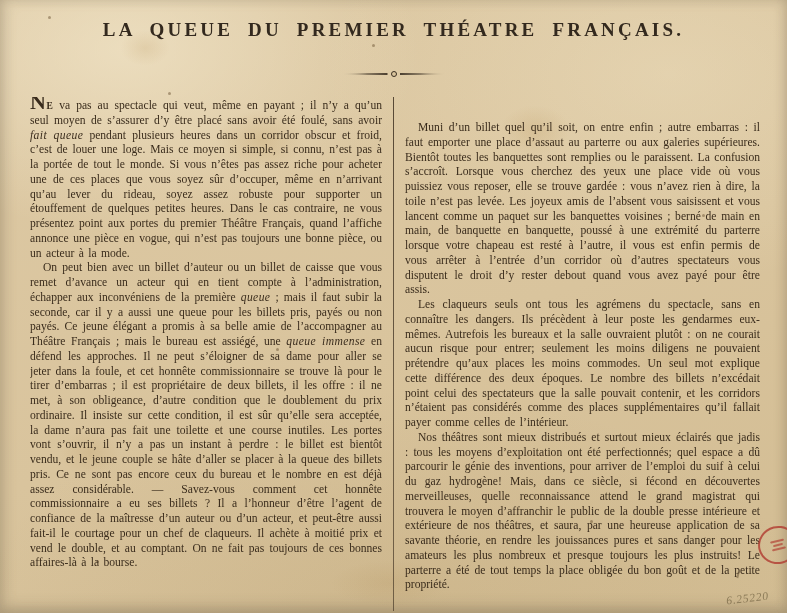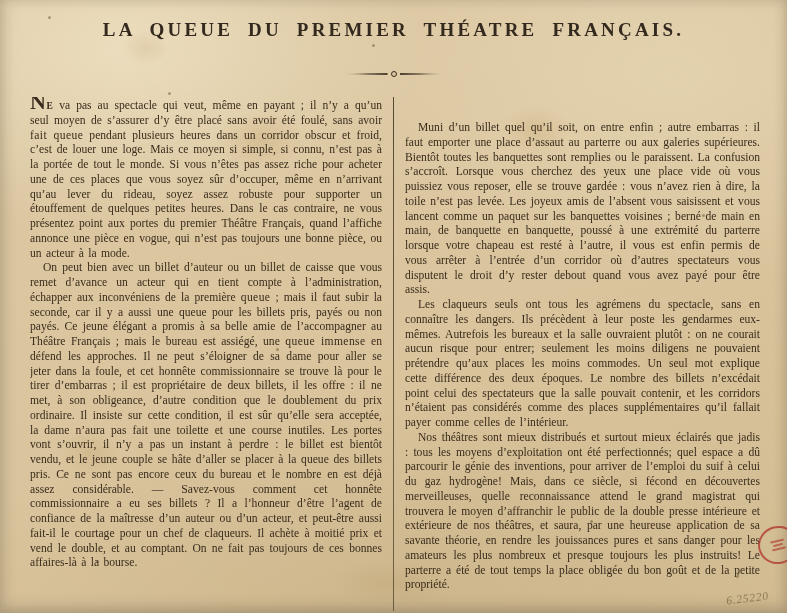--- a/index.html
+++ b/index.html
@@ -52,21 +52,21 @@
   .col-right{width:355px;margin-top:24px;}
   .col-rule{width:1px;background:linear-gradient(rgba(64,50,34,0.85),rgba(64,50,34,0.65));margin:0 11px 0 11px;}
   p.para{
     margin:0;text-align:justify;
     font-size:11.6px;line-height:14.75px;
     color:#3a2c1c;word-spacing:1.5px;
   }
   p.indent{text-indent:13px;}
   .seg-initial{font-size:22px;font-weight:bold;line-height:10px;letter-spacing:0.5px;}
   .seg-smallcap{font-size:9.5px;font-weight:bold;letter-spacing:0.5px;}
-  .seg-italic{letter-spacing:0.4px;}
+  .seg-italic{font-style:italic;letter-spacing:0.4px;}
 
   .stamp{
     position:absolute;right:-11px;top:526px;width:36px;height:34px;
     border:2px solid rgba(176,58,47,0.8);border-radius:50%;
     transform:rotate(-14deg);
     display:flex;flex-direction:column;align-items:center;justify-content:center;gap:2px;
   }
   .stamp i{display:block;width:14px;height:2px;background:rgba(176,58,47,0.65);border-radius:1px;}
   .stamp i:nth-child(2){width:10px;}
   .catalog{

